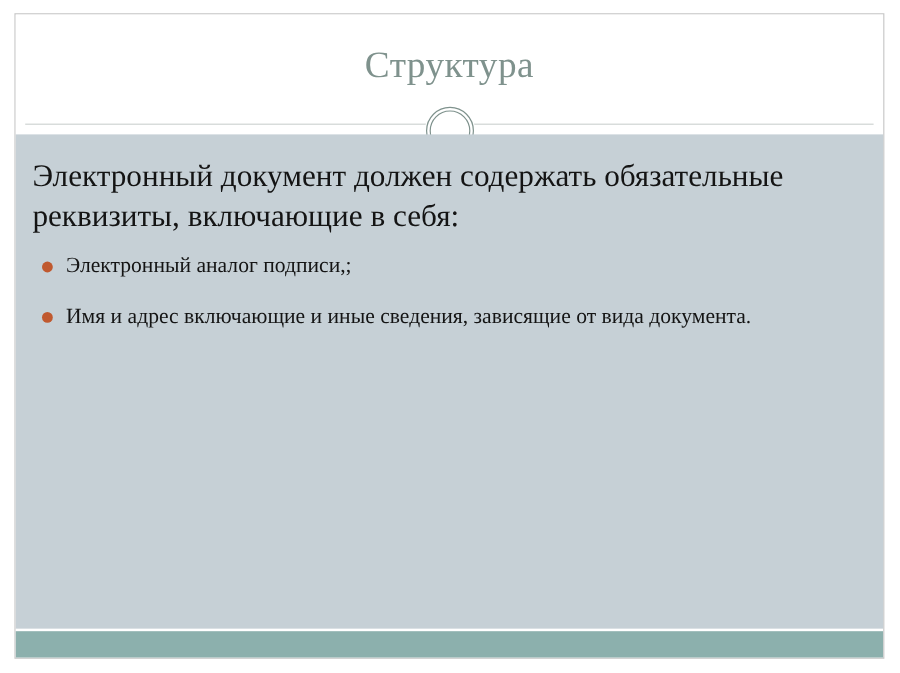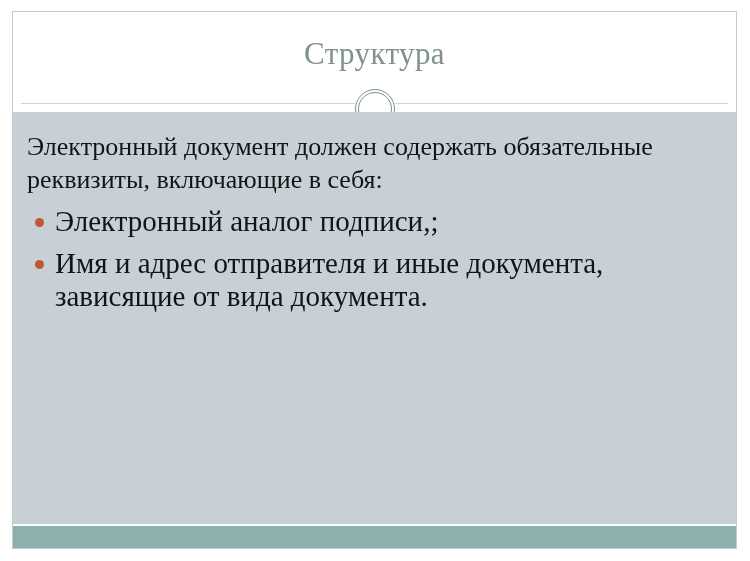--- a/index.html
+++ b/index.html
@@ -118,21 +118,21 @@
 
   ul.bullets {
     list-style: none;
     margin: 0;
     padding: 0;
   }
   ul.bullets > li {
     position: relative;
     padding-left: 28px;
     margin: 9px 0 0 0;
-    font-size: 29px;
+    font-size: 18px;
     line-height: 33px;
     color: #141414;
   }
   ul.bullets > li .dot {
     position: absolute;
     left: 8px;
     top: 13px;
     width: 9px;
     height: 9px;
     border-radius: 50%;
@@ -178,21 +178,21 @@
 
       <p class="intro">Электронный документ должен содержать обязательные реквизиты, включающие в себя:</p>
 
       <ul class="bullets">
         <li>
           <span class="dot"></span>
           <span>Электронный аналог подписи,;</span>
         </li>
         <li>
           <span class="dot"></span>
-          <span>Имя и адрес отправителя и иные документа, зависящие от вида документа.</span>
+          <span>Имя и адрес включающие и иные сведения, зависящие от вида документа.</span>
         </li>
       </ul>
 
     </div>
   </div>
 
   <div class="footer-gap"></div>
   <div class="footer-bar"></div>
 
 </div>

